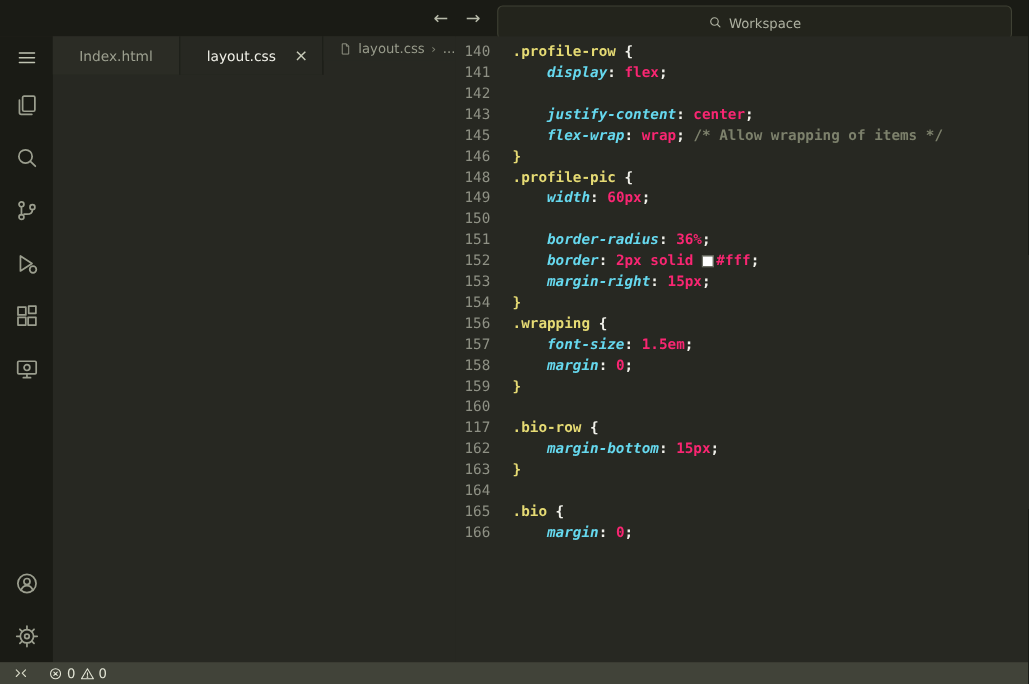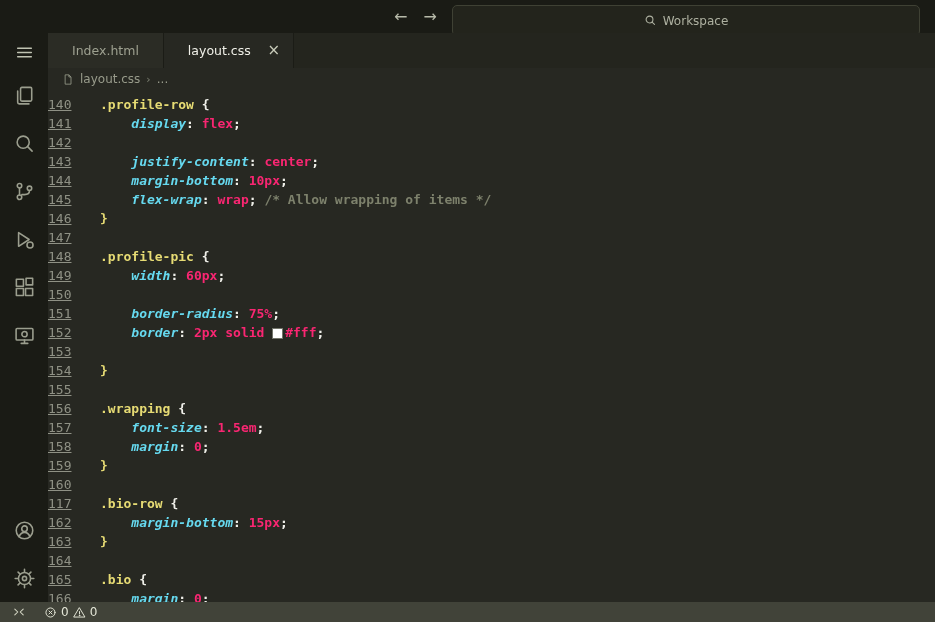--- a/index.html
+++ b/index.html
@@ -34,39 +34,39 @@
 
   
   .activitybar{position:absolute;left:0;top:33px;bottom:20px;width:48px;background:var(--activitybar-bg);
                display:flex;flex-direction:column;align-items:center;color:#9b9e8e;}
   .ab-item{width:48px;height:48px;display:flex;align-items:center;justify-content:center;cursor:pointer;}
   .ab-item.menu{height:38px;color:#c0c3b2;}
   .ab-spacer{flex:1;}
   .activitybar svg{stroke:currentColor;fill:none;stroke-width:1.2;stroke-linecap:round;stroke-linejoin:round;}
 
   
-  .main{position:absolute;left:48px;top:33px;right:0;bottom:20px;display:flex;flex-direction:column;}
+  .main{position:absolute;left:48px;top:33px;right:0;bottom:20px;display:flex;flex-direction:row;}
   .tabbar{height:35px;background:var(--tabbar-bg);display:flex;flex:0 0 35px;}
   .tab{display:flex;align-items:center;padding:0 24px;font-size:12.5px;color:#9da090;
        background:var(--tab-inactive-bg);border-right:1px solid #1b1c16;cursor:pointer;}
   .tab.active{background:var(--tab-active-bg);color:#f0f0e8;padding-right:10px;}
   .tab .close{margin-left:14px;font-size:15px;color:#c9ccba;width:18px;height:18px;line-height:17px;
               text-align:center;border-radius:4px;}
   .tab-fill{flex:1;}
 
   .breadcrumb{height:22px;flex:0 0 22px;display:flex;align-items:center;gap:6px;padding-left:14px;
               font-size:12px;color:#989b8b;background:var(--editor-bg);}
   .breadcrumb svg{stroke:#989b8b;fill:none;stroke-width:1.1;stroke-linejoin:round;}
   .breadcrumb .sep{font-size:11px;color:#7e8173;}
 
   
   .editor{flex:1;overflow:hidden;padding-top:5px;background:var(--editor-bg);
           font-family:"DejaVu Sans Mono","Liberation Mono",monospace;font-size:13px;}
   .code-line{display:flex;height:19px;line-height:19px;white-space:pre;}
-  .gutter{flex:0 0 40px;width:40px;text-align:left;color:var(--line-number);text-decoration:underline;}
+  .gutter{flex:0 0 40px;width:40px;text-align:center;color:var(--line-number);}
   .code-text{padding-left:12px;font-weight:bold;}
   .tok-sel{color:var(--token-selector);}
   .tok-prop{color:var(--token-property);font-style:italic;}
   .tok-val{color:var(--token-value);}
   .tok-pun{color:var(--token-punctuation);}
   .tok-com{color:var(--token-comment);}
   .swatch{display:inline-block;width:9px;height:9px;background:#fff;outline:1px solid #72756a;
           margin:0 3px 0 1px;vertical-align:-1px;}
 
   
@@ -180,32 +180,29 @@
       <span>layout.css</span>
       <span class="sep">›</span>
       <span>...</span>
     </div>
 
     <div class="editor" id="editor-code">
         <div class="code-line"><span class="gutter">140</span><span class="code-text"><span class="tok-sel">.profile-row</span><span class="tok-pun"> {</span></span></div>
         <div class="code-line"><span class="gutter">141</span><span class="code-text"><span class="tok-pun">    </span><span class="tok-prop">display</span><span class="tok-pun">: </span><span class="tok-val">flex</span><span class="tok-pun">;</span></span></div>
         <div class="code-line"><span class="gutter">142</span></div>
         <div class="code-line"><span class="gutter">143</span><span class="code-text"><span class="tok-pun">    </span><span class="tok-prop">justify-content</span><span class="tok-pun">: </span><span class="tok-val">center</span><span class="tok-pun">;</span></span></div>
-        <div class="code-line"><span class="gutter">144</span><span class="code-text"><span class="tok-pun">    </span><span class="tok-prop">margin-bottom</span><span class="tok-pun">: </span><span class="tok-val">10px</span><span class="tok-pun">;</span></span></div>
         <div class="code-line"><span class="gutter">145</span><span class="code-text"><span class="tok-pun">    </span><span class="tok-prop">flex-wrap</span><span class="tok-pun">: </span><span class="tok-val">wrap</span><span class="tok-pun">; </span><span class="tok-com">/* Allow wrapping of items */</span></span></div>
         <div class="code-line"><span class="gutter">146</span><span class="code-text"><span class="tok-sel">}</span></span></div>
-        <div class="code-line"><span class="gutter">147</span><span class="code-text"></span></div>
         <div class="code-line"><span class="gutter">148</span><span class="code-text"><span class="tok-sel">.profile-pic</span><span class="tok-pun"> {</span></span></div>
         <div class="code-line"><span class="gutter">149</span><span class="code-text"><span class="tok-pun">    </span><span class="tok-prop">width</span><span class="tok-pun">: </span><span class="tok-val">60px</span><span class="tok-pun">;</span></span></div>
         <div class="code-line"><span class="gutter">150</span></div>
-        <div class="code-line"><span class="gutter">151</span><span class="code-text"><span class="tok-pun">    </span><span class="tok-prop">border-radius</span><span class="tok-pun">: </span><span class="tok-val">75%</span><span class="tok-pun">;</span></span></div>
+        <div class="code-line"><span class="gutter">151</span><span class="code-text"><span class="tok-pun">    </span><span class="tok-prop">border-radius</span><span class="tok-pun">: </span><span class="tok-val">36%</span><span class="tok-pun">;</span></span></div>
         <div class="code-line"><span class="gutter">152</span><span class="code-text"><span class="tok-pun">    </span><span class="tok-prop">border</span><span class="tok-pun">: </span><span class="tok-val">2px</span><span class="tok-pun"> </span><span class="tok-val">solid</span><span class="tok-pun"> </span><span class="swatch" style="background: rgb(255, 255, 255);"></span><span class="tok-val">#fff</span><span class="tok-pun">;</span></span></div>
-        <div class="code-line"><span class="gutter">153</span></div>
+        <div class="code-line"><span class="gutter">153</span><span class="code-text"><span class="tok-pun">    </span><span class="tok-prop">margin-right</span><span class="tok-pun">: </span><span class="tok-val">15px</span><span class="tok-pun">;</span></span></div>
         <div class="code-line"><span class="gutter">154</span><span class="code-text"><span class="tok-sel">}</span></span></div>
-        <div class="code-line"><span class="gutter">155</span><span class="code-text"></span></div>
         <div class="code-line"><span class="gutter">156</span><span class="code-text"><span class="tok-sel">.wrapping</span><span class="tok-pun"> {</span></span></div>
         <div class="code-line"><span class="gutter">157</span><span class="code-text"><span class="tok-pun">    </span><span class="tok-prop">font-size</span><span class="tok-pun">: </span><span class="tok-val">1.5em</span><span class="tok-pun">;</span></span></div>
         <div class="code-line"><span class="gutter">158</span><span class="code-text"><span class="tok-pun">    </span><span class="tok-prop">margin</span><span class="tok-pun">: </span><span class="tok-val">0</span><span class="tok-pun">;</span></span></div>
         <div class="code-line"><span class="gutter">159</span><span class="code-text"><span class="tok-sel">}</span></span></div>
         <div class="code-line"><span class="gutter">160</span><span class="code-text"></span></div>
         <div class="code-line"><span class="gutter">117</span><span class="code-text"><span class="tok-sel">.bio-row</span><span class="tok-pun"> {</span></span></div>
         <div class="code-line"><span class="gutter">162</span><span class="code-text"><span class="tok-pun">    </span><span class="tok-prop">margin-bottom</span><span class="tok-pun">: </span><span class="tok-val">15px</span><span class="tok-pun">;</span></span></div>
         <div class="code-line"><span class="gutter">163</span><span class="code-text"><span class="tok-sel">}</span></span></div>
         <div class="code-line"><span class="gutter">164</span><span class="code-text"></span></div>
         <div class="code-line"><span class="gutter">165</span><span class="code-text"><span class="tok-sel">.bio</span><span class="tok-pun"> {</span></span></div>

